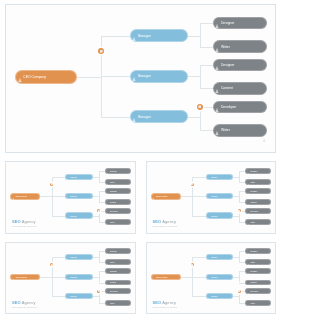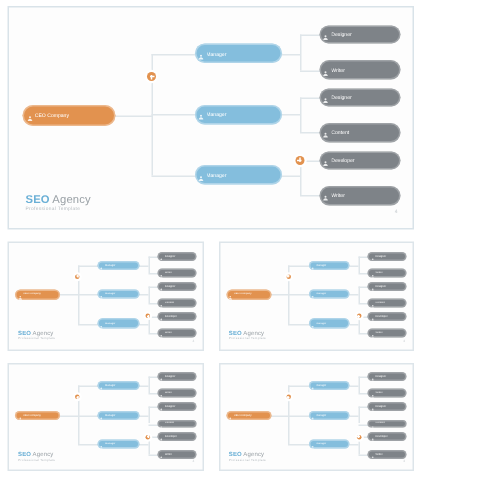--- a/index.html
+++ b/index.html
@@ -245,24 +245,20 @@
       </div>
       <div class="node node-staff" style="left: 77%; top: 81%; width: 20%; height: 8.5%; padding-left: 2.2px; padding-right: 1.5px; gap: 1.6px;">
         <span class="node-icon"><svg width="4" height="4" viewBox="0 0 24 24" fill="rgba(255,255,255,.92)" aria-hidden="true">
             <circle cx="12" cy="7" r="4"></circle>
             <path d="M3 22c0-4.97 4.03-9 9-9s9 4.03 9 9z"></path>
           </svg></span>
         <span class="node-label" style="font-size: 3.4px; color: rgb(255, 255, 255);">Writer</span>
       </div>
       <div class="junction" style="width: 6px; height: 6px; left: calc(35.5% - 3px); top: calc(31.5% - 3px);"></div>
       <div class="junction" style="width: 6px; height: 6px; left: calc(72% - 3px); top: calc(69.2% - 3px);"></div>
-      <div class="brand">
-        <div class="brand-title"><span class="b-seo">SEO</span><span class="b-agency"> Agency</span></div>
-        <div class="brand-sub">Professional Template</div>
-      </div>
       <div class="page-num">4</div>
     </div>
 </div>
 
 <div class="thumb-grid" id="thumb-grid">
 
 <div class="thumb">
       <div class="thumb-inner">
         <div class="ln h" style="left: 26%; top: 48.75%; width: 9.8%; height: 1px;"></div>
         <div class="ln v" style="left: 35.5%; top: 21%; height: 55%; width: 1px;"></div>

